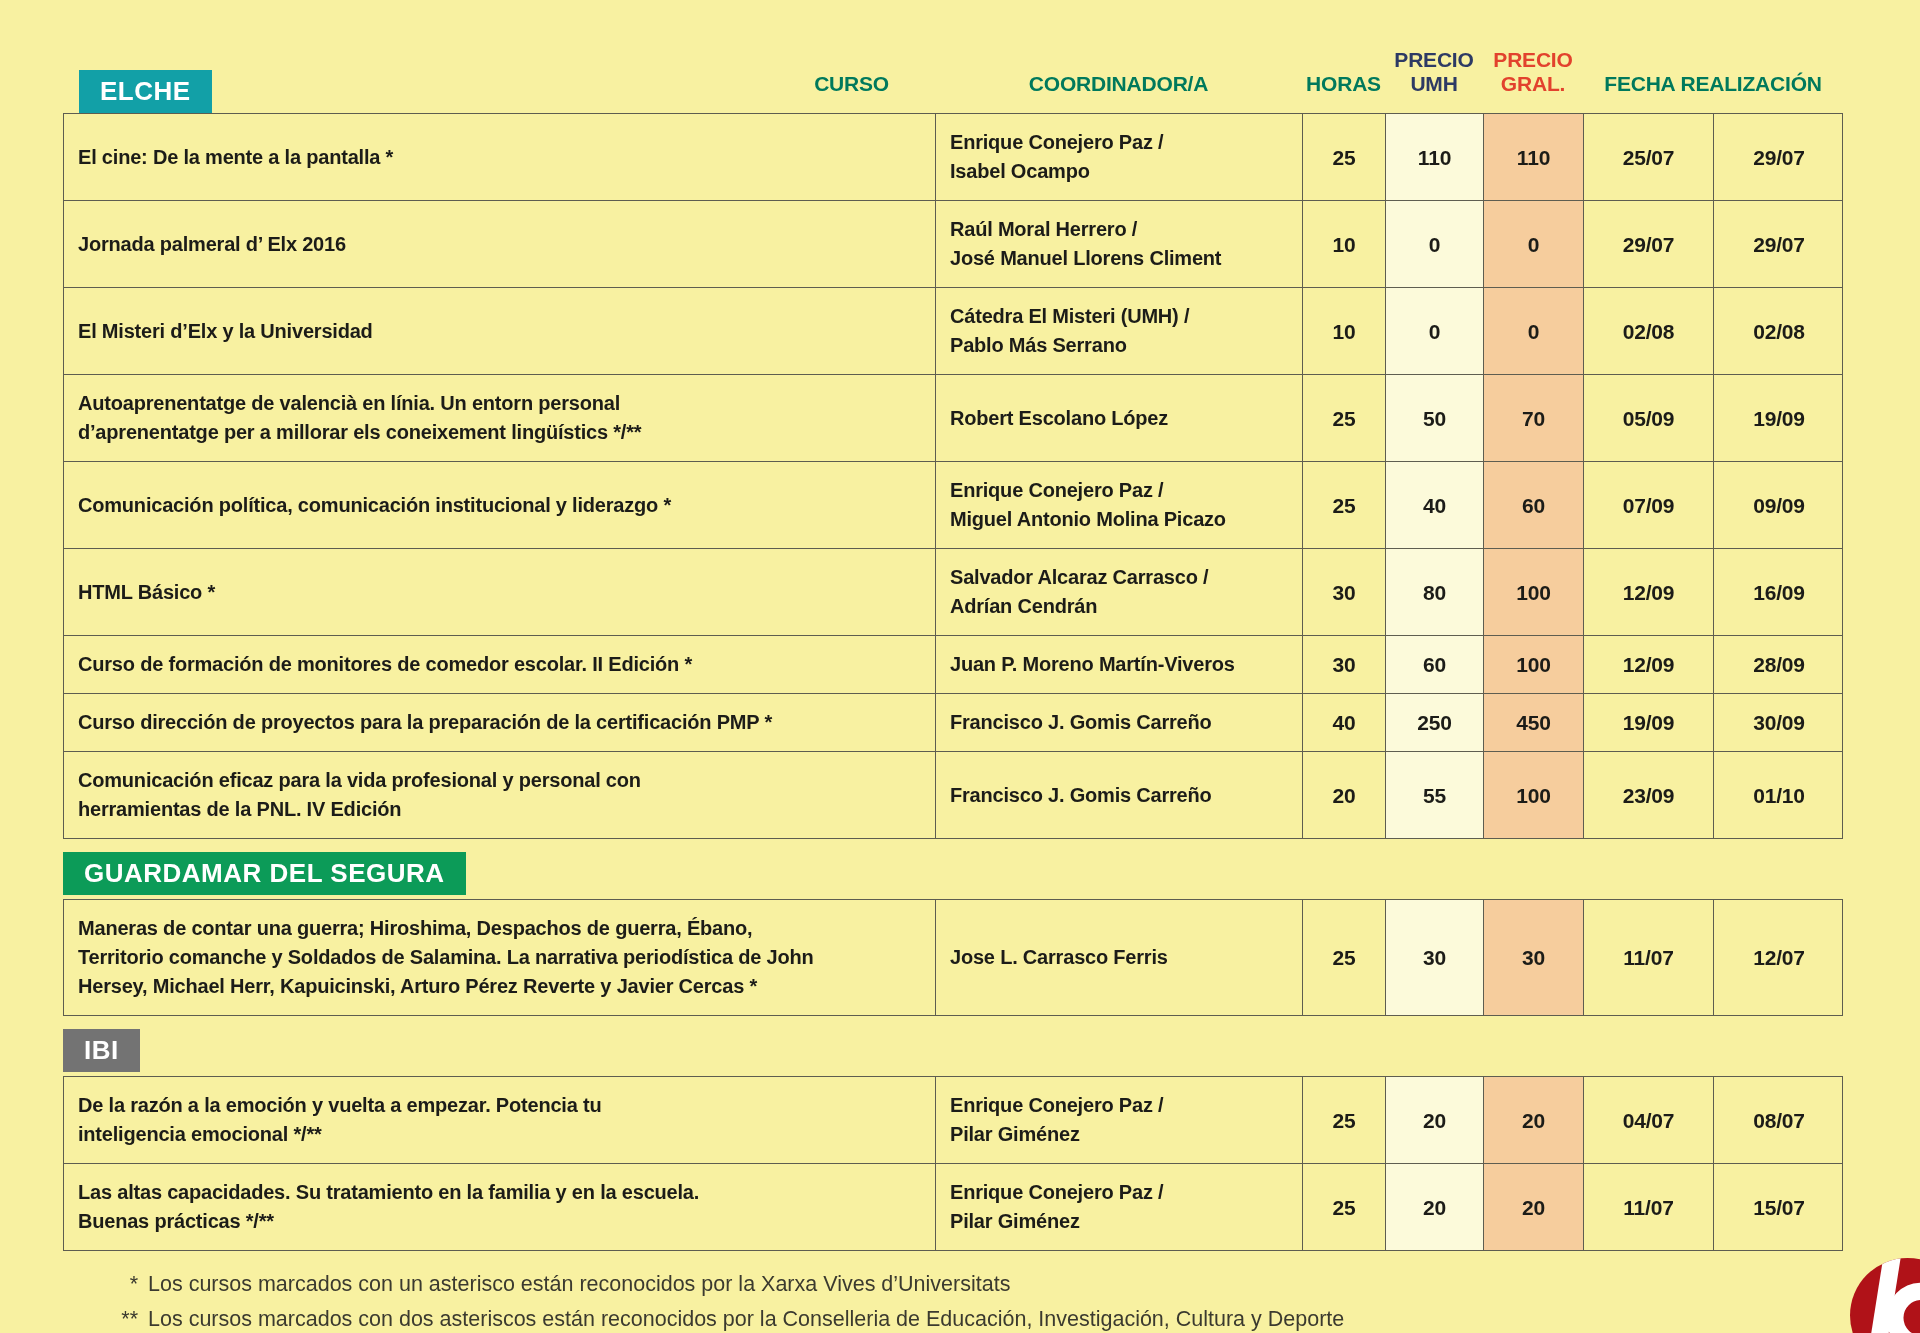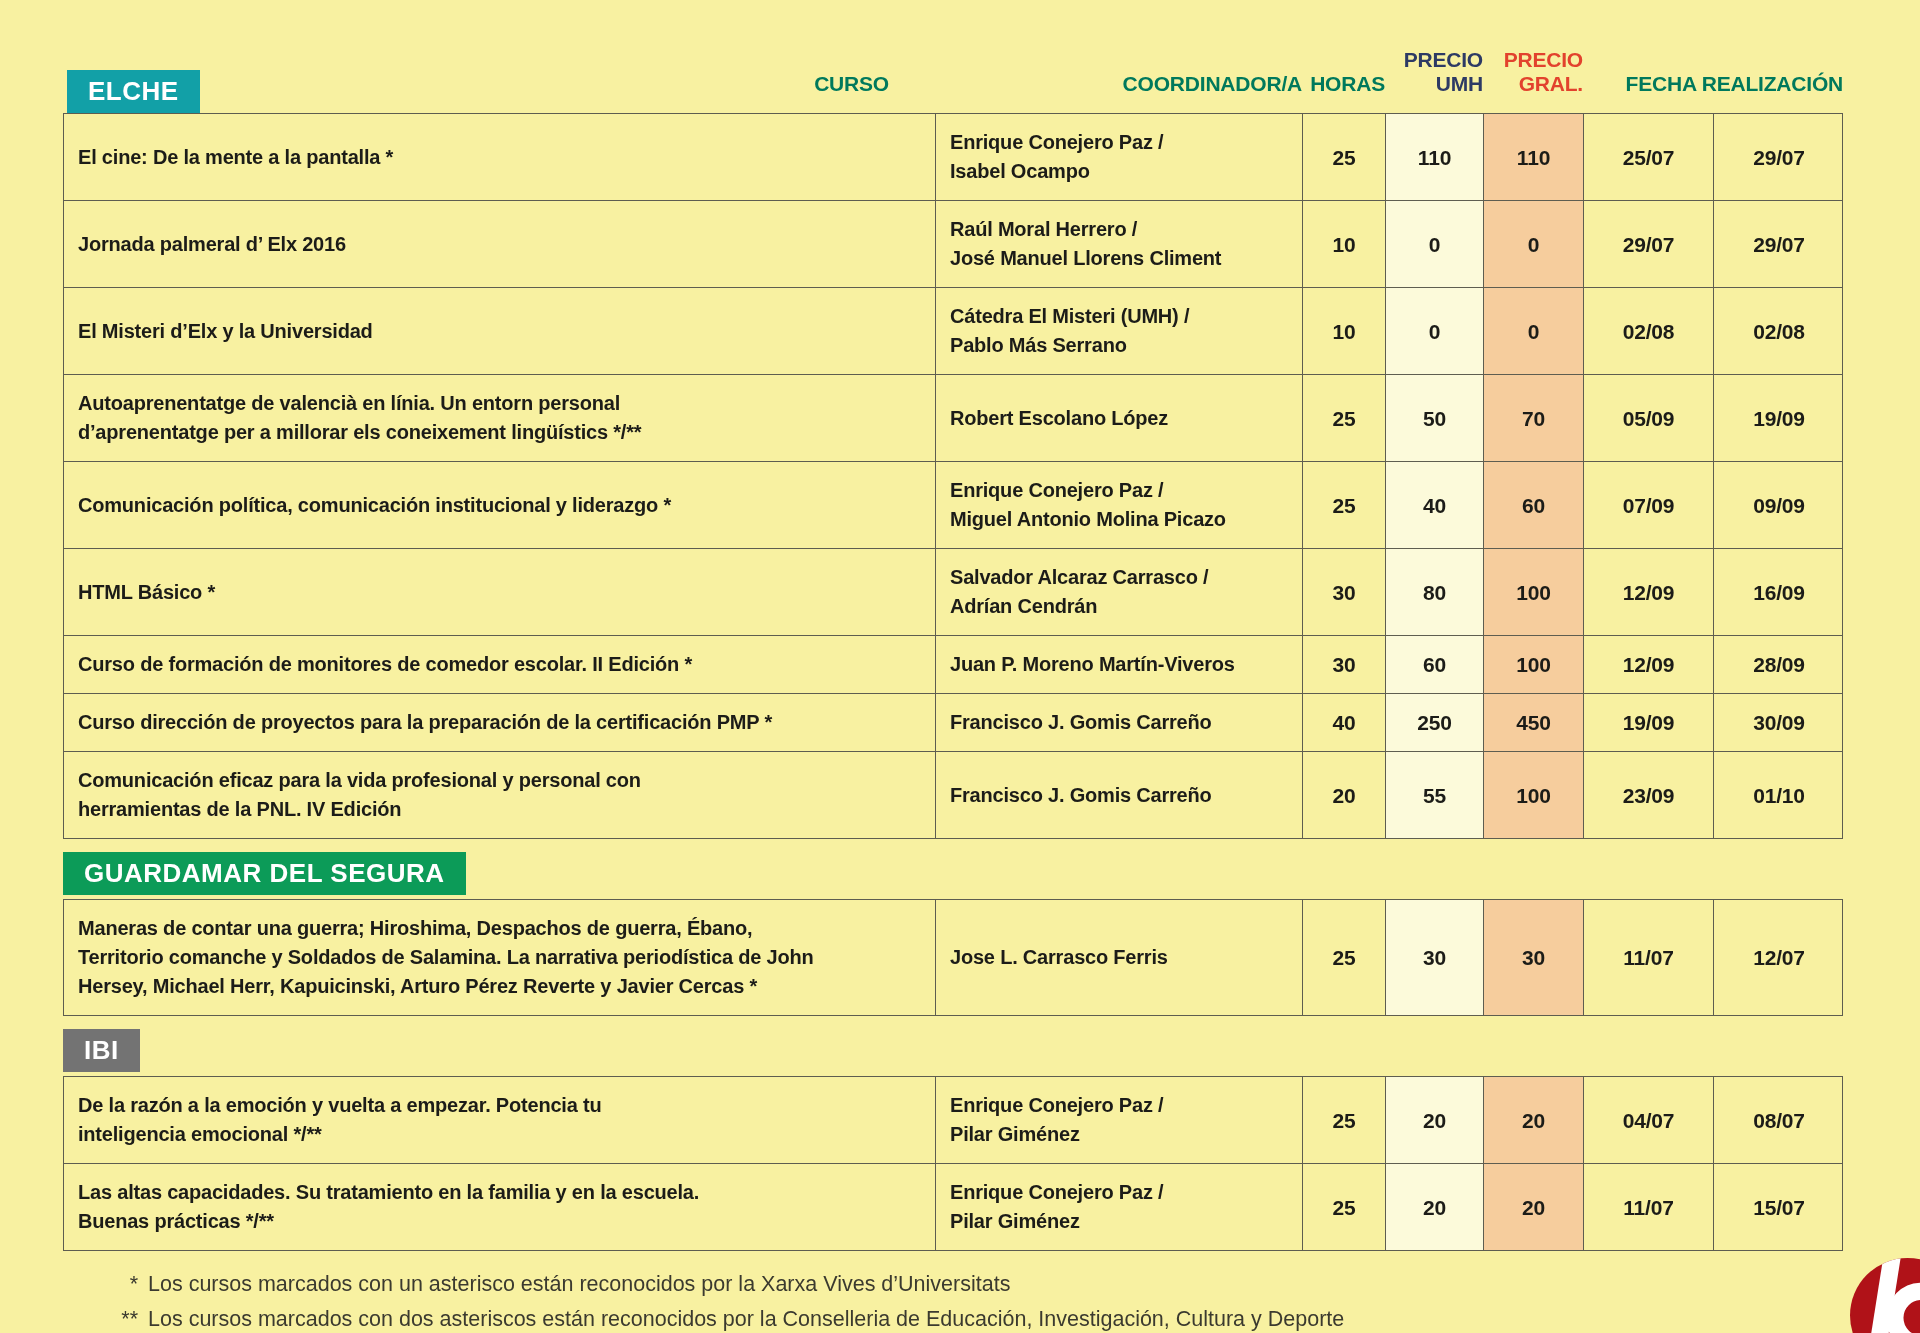--- a/index.html
+++ b/index.html
@@ -28,21 +28,21 @@
   .header-row{
     position:relative;
     height:113px;
     align-items:end;
   }
   .col-label{
     font-weight:700;
     font-size:21px;
     letter-spacing:-.2px;
     padding-bottom:17px;
-    text-align:right;
+    text-align:center;
     white-space:pre-line;
     line-height:24px;
   }
   .lbl-curso{color:var(--header_green);text-align:right;padding-right:46px;}
   .lbl-coord{color:var(--header_green);}
   .lbl-horas{color:var(--header_green);}
   .lbl-umh{color:var(--header_navy);}
   .lbl-gral{color:var(--header_red);}
   .lbl-fecha{color:var(--header_green);grid-column:6 / span 2;}
   
@@ -52,21 +52,21 @@
     font-weight:700;
     font-size:26px;
     letter-spacing:.5px;
     line-height:43px;
     height:43px;
     padding:0 21px;
     white-space:nowrap;
   }
   .badge-elche{
     position:absolute;
-    left:4px;bottom:0;
+    left:16px;bottom:0;
   }
   .section-badge{
     margin:13px 0 4px 0;
   }
   
   .table{
     border:1px solid var(--border);
     background:var(--page_bg);
   }
   .row{

